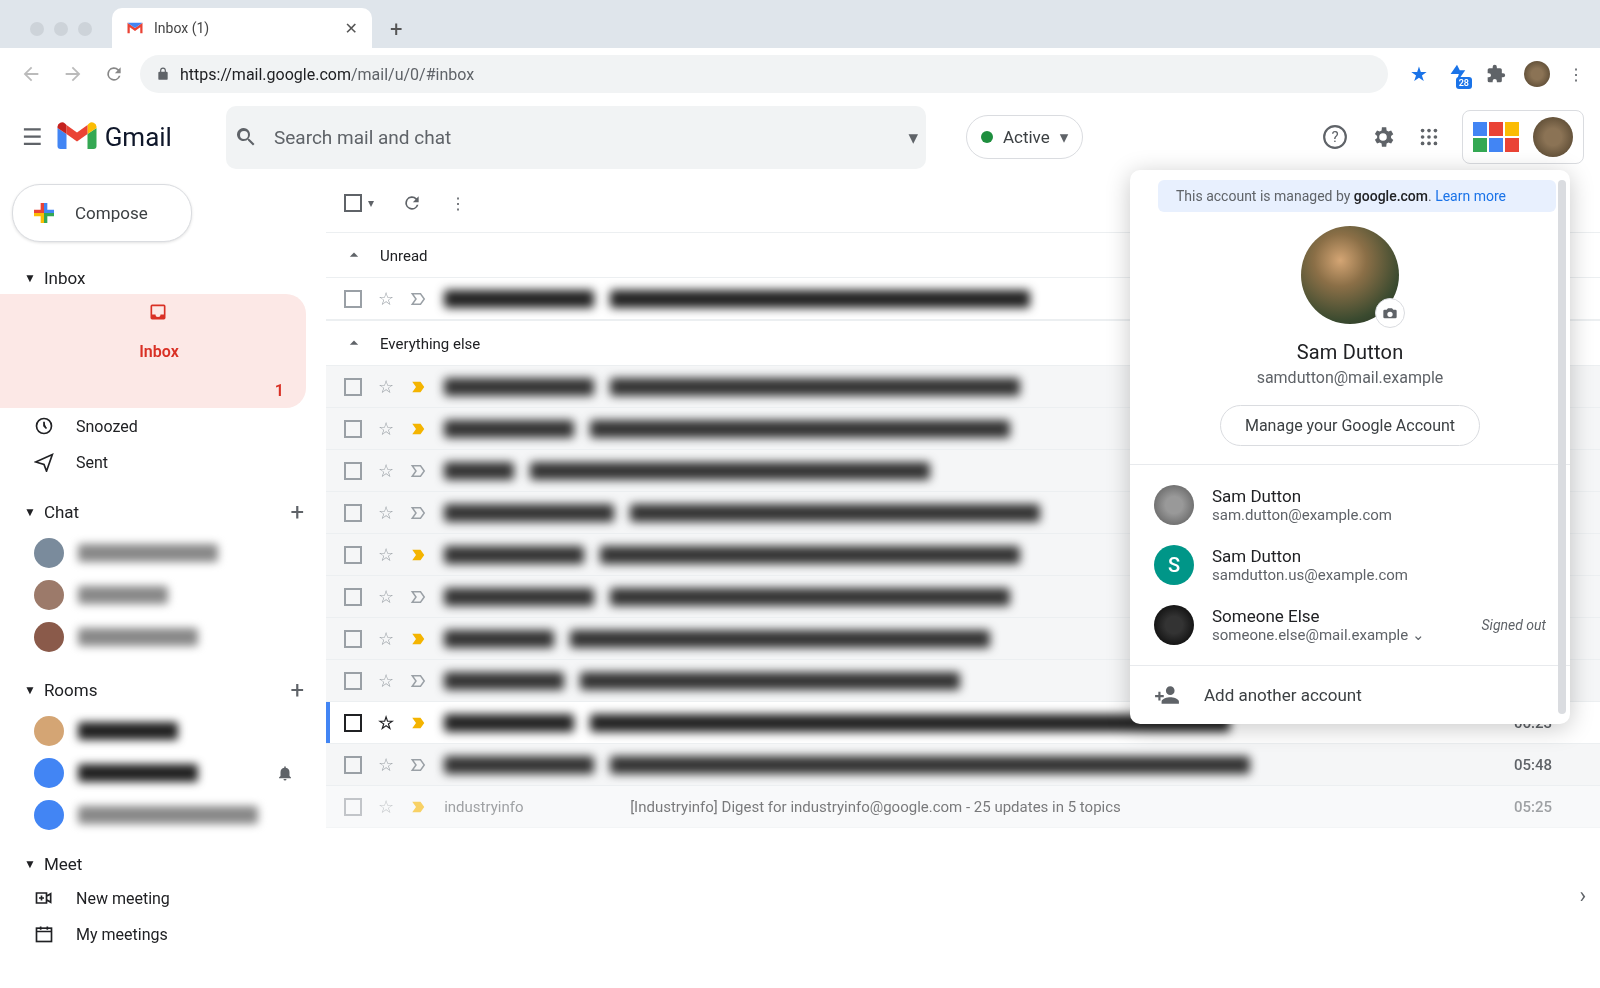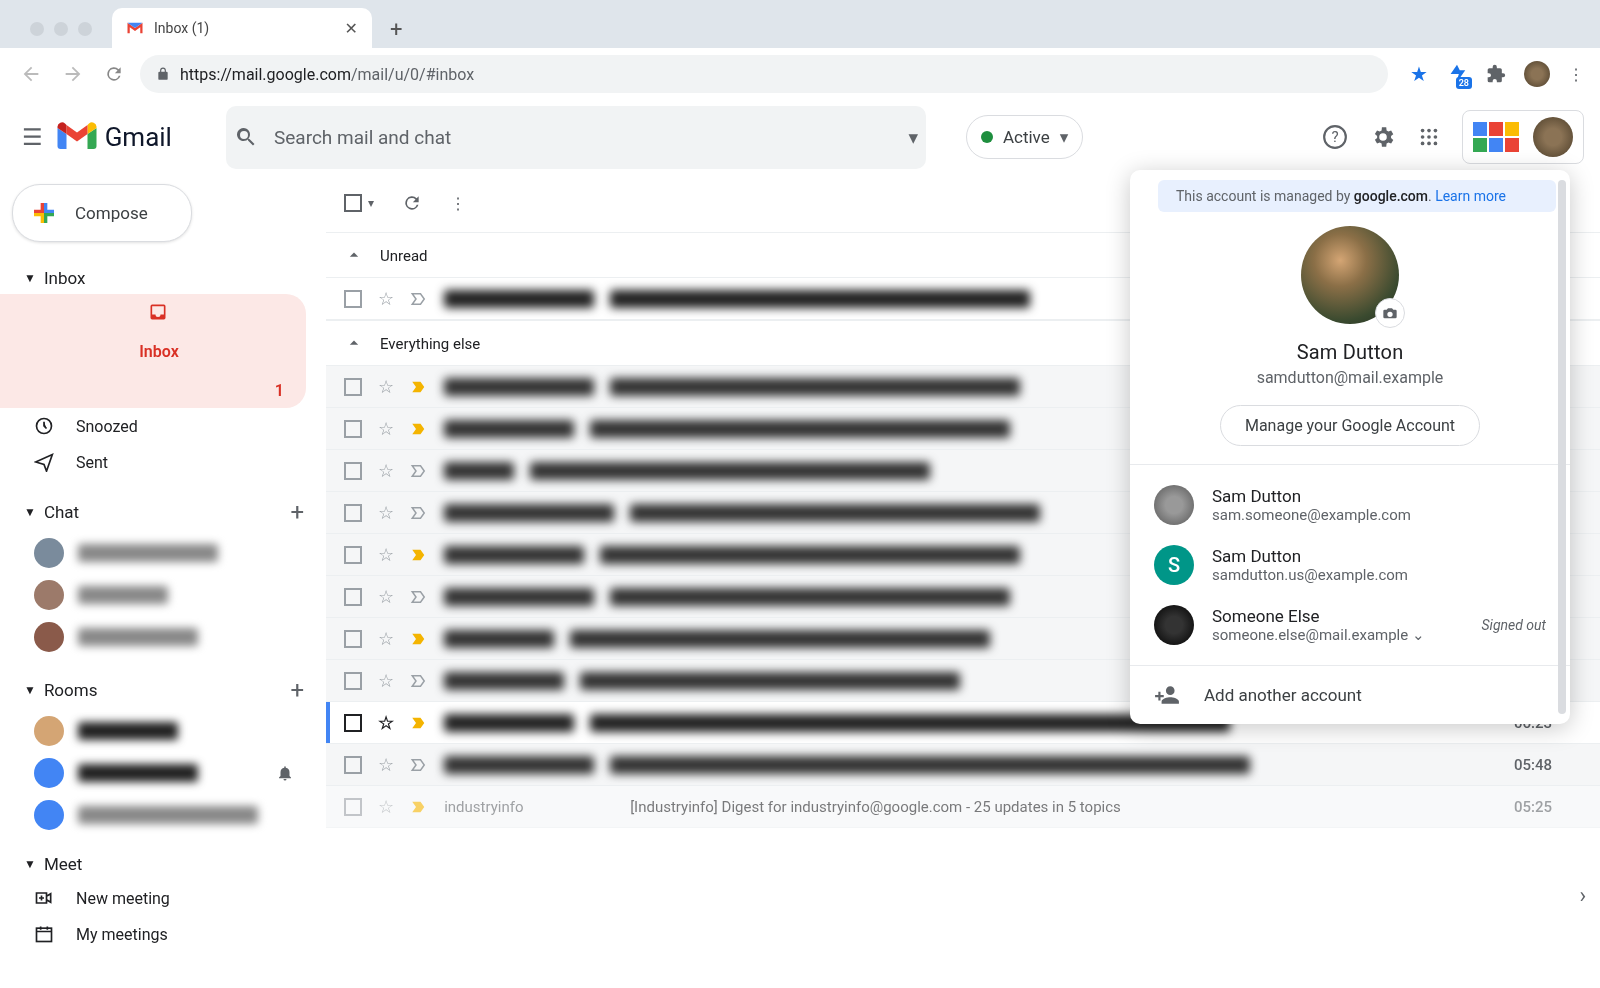--- a/index.html
+++ b/index.html
@@ -535,21 +535,21 @@
     </div>
     <div class="profile-name">Sam Dutton</div>
     <div class="profile-email">samdutton@mail.example</div>
     <div class="manage-btn">Manage your Google Account</div>
   </div>
   <div class="account-list">
     <div class="account-row">
       <div class="acc-avatar grad1"></div>
       <div class="acc-text">
           <div class="acc-name">Sam Dutton</div>
-          <div class="acc-email">sam.someone@example.com</div>
+          <div class="acc-email">sam.dutton@example.com</div>
         </div>
     </div>
     <div class="account-row">
       <div class="acc-avatar teal">S</div>
       <div class="acc-text">
           <div class="acc-name">Sam Dutton</div>
           <div class="acc-email">samdutton.us@example.com</div>
         </div>
     </div>
     <div class="account-row">

